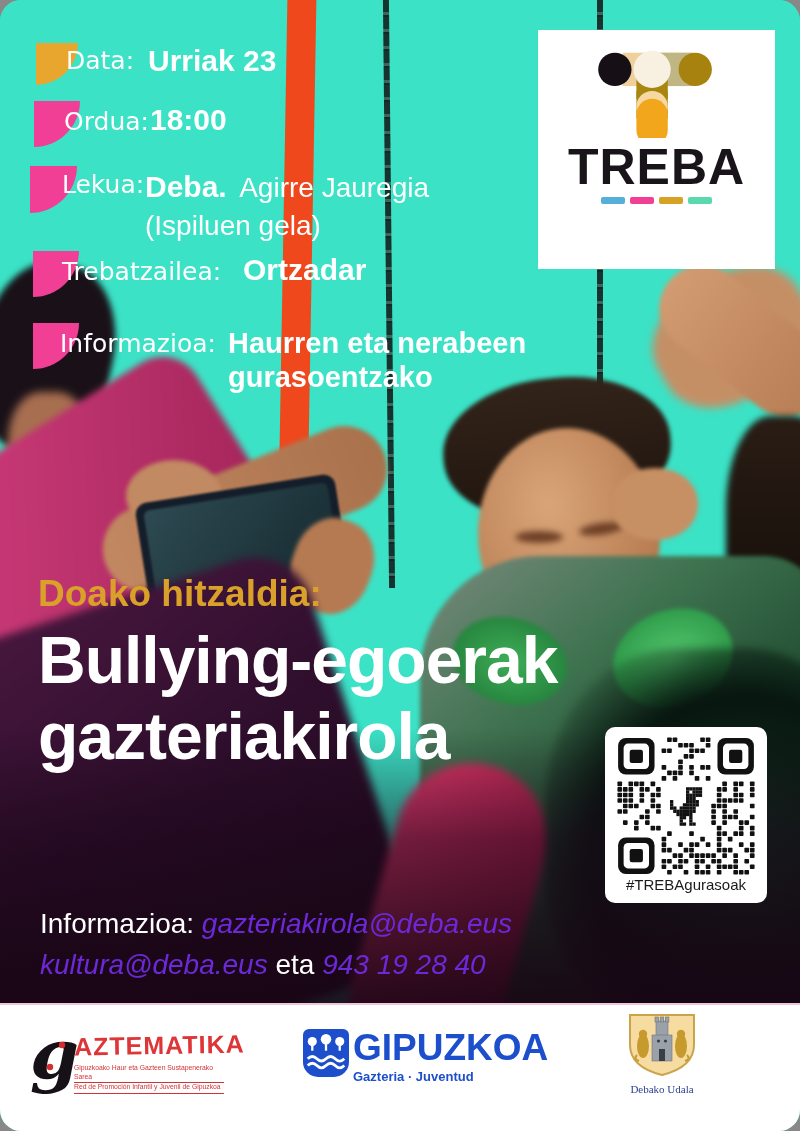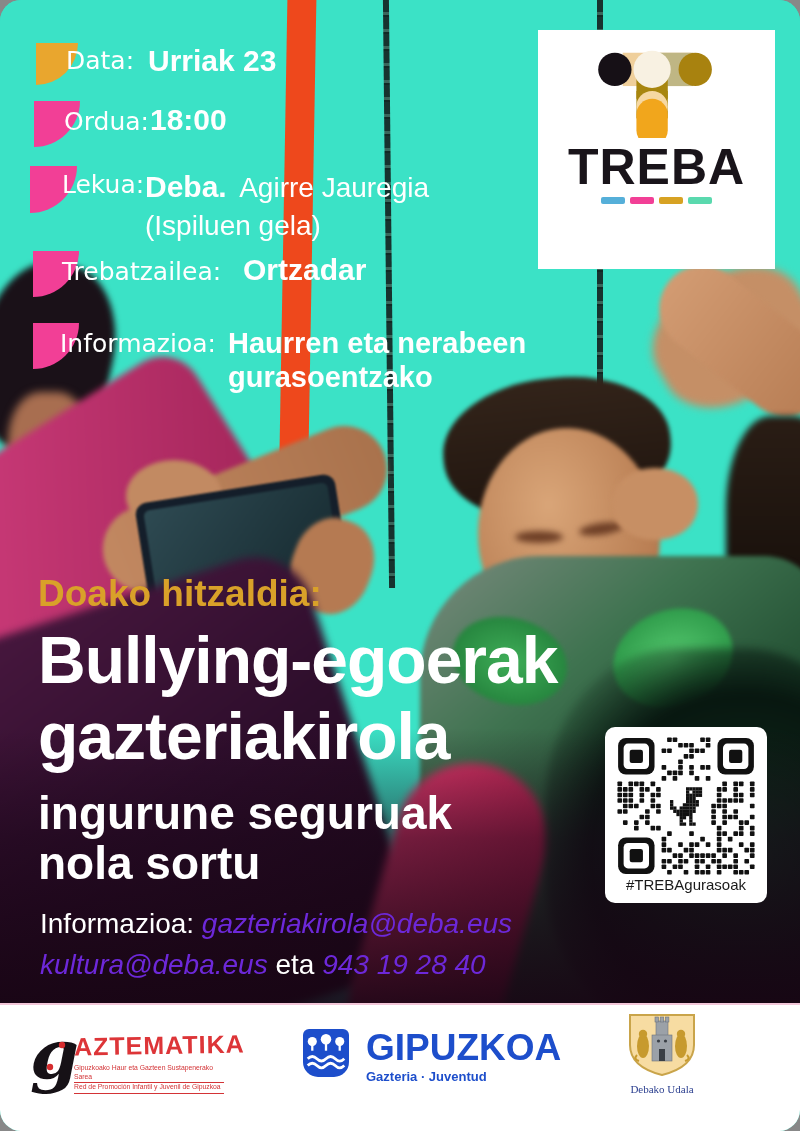--- a/index.html
+++ b/index.html
@@ -95,21 +95,21 @@
 
   
   .footer{position:absolute;left:0;top:1003px;width:800px;height:128px;background:#FFF;z-index:20;
           border-top:2px solid #F2C6D8;}
   .gaz{position:absolute;left:28px;top:18px;display:flex;align-items:flex-start;}
   .gaz-col{margin-left:-10px;margin-top:8px;}
   .gaz-word{color:#DD3538;font-size:25px;font-weight:700;letter-spacing:1px;transform:rotate(-1deg);
             font-family:"Liberation Sans",sans-serif;}
   .gaz-tag{color:#D33336;font-size:6.8px;line-height:8.5px;border-bottom:1px solid #D33336;
            padding-bottom:1px;width:150px;}
-  .gip{position:absolute;left:303px;top:24px;display:flex;gap:17px;align-items:flex-start;}
+  .gip{position:absolute;left:303px;top:24px;display:flex;gap:4px;align-items:flex-start;}
   .gip-icon{width:46px;height:48px;background:#1D4ECB;border-radius:6px 6px 15px 15px;position:relative;}
   .gip-word{color:#1D4ECB;font-size:37px;font-weight:800;letter-spacing:0;line-height:37px;}
   .gip-sub{color:#1D4ECB;font-size:13px;font-weight:700;margin-top:3px;}
   .deba{position:absolute;left:620px;top:8px;width:84px;text-align:center;}
   .deba-name{color:#2B3F8F;font-size:11px;font-family:"Liberation Serif",serif;margin-top:2px;}
 </style>
 </head>
 <body>
 
 <div class="poster">
@@ -191,24 +191,20 @@
         <span style="background:#F23F96"></span>
       <span style="background:#D7A223"></span>
         <span style="background:#5AD9AE"></span>
     </div>
   </div>
 
   <div class="headline">
     <div class="kicker">Doako hitzaldia:</div>
     <div class="title-line">Bullying-egoerak</div>
     <div class="title-line">gazteriakirola</div>
-    <div class="subs">
-      <div class="sub-line">ingurune seguruak</div>
-      <div class="sub-line">nola sortu</div>
-    </div>
   </div>
 
   <div class="qr-box">
     <svg id="qr-svg" viewBox="0 0 25 25">
       <rect x="0" y="0" width="25" height="25" fill="#FFF"></rect>
       <g id="qr-modules" fill="#111">
           <rect x="9.08" y="0.08" width="0.84" height="0.84" rx="0.14"></rect>
           <rect x="10.08" y="0.08" width="0.84" height="0.84" rx="0.14"></rect>
           <rect x="15.08" y="0.08" width="0.84" height="0.84" rx="0.14"></rect>
           <rect x="16.08" y="0.08" width="0.84" height="0.84" rx="0.14"></rect>

